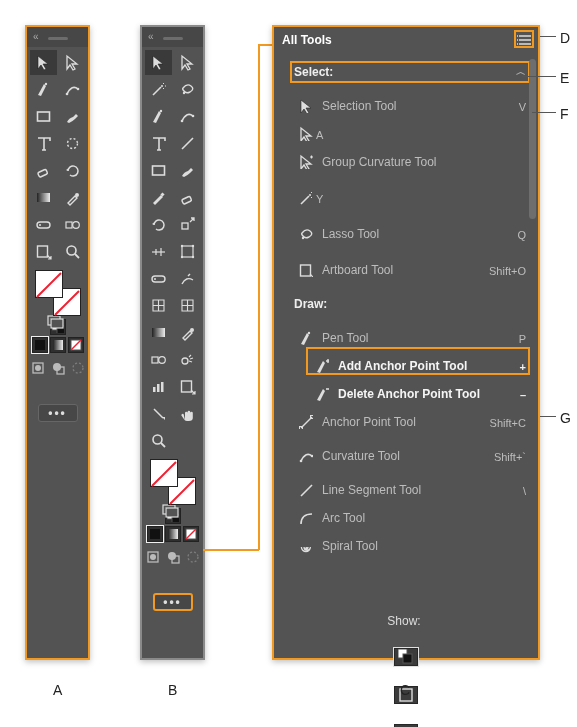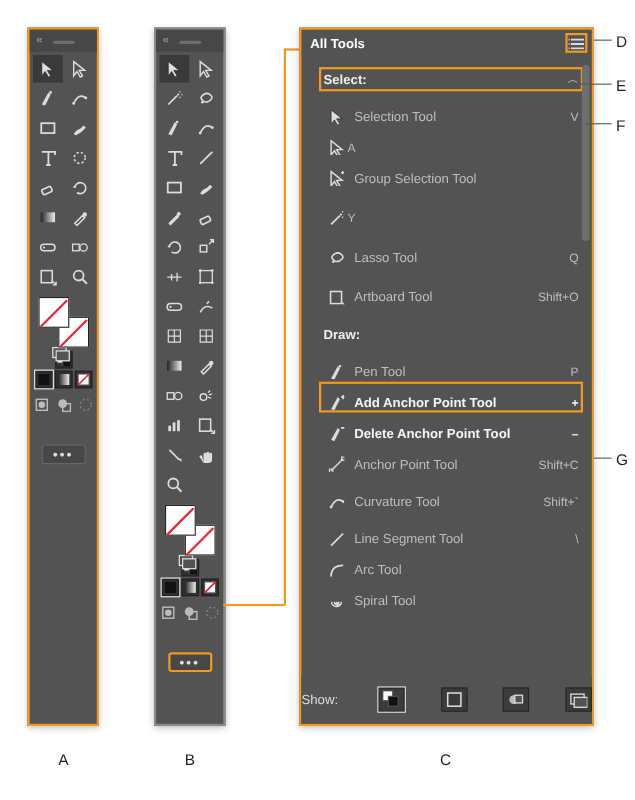--- a/index.html
+++ b/index.html
@@ -103,38 +103,39 @@
     display:flex; align-items:center; justify-content:space-between;
     color:#eee; font-weight:bold; font-size:12px; margin:8px 0 4px;
     border:2px solid transparent; padding:2px 2px;
   }
   .section-head.callE { border-color:#f29a1f; }
   .section-head .caret{ font-size:10px; color:#aaa;}
   .tool-row {
     display:flex; align-items:flex-end; height:28px;
     color:#bdbdbd; border:2px solid transparent; padding:0 2px;
   }
-  .tool-row.bright { color:#f5f5f5; font-weight:600; }
+  .tool-row.bright { color:#f5f5f5; font-weight:600;margin-left:16px; }
   .tool-row.callG { border-color:#f29a1f; }
   .tool-row .ic {
     width:22px; display:flex; justify-content:center; align-items:center;
   }
   .tool-row .ic svg{width:15px;height:15px;}
   .tool-row .lbl { flex:1 1 auto; padding-left:6px;}
   .tool-row .sc { font-size:11px; color:#bdbdbd;}
   .tool-row.bright .sc{ color:#f0f0f0;}
   .scrollbar {
     position:absolute; right:2px; top:6px; width:7px; height:160px;
     background:#6e6e6e; border-radius:4px;
   }
 
   #panelC .footer{
     position:absolute; left:0; right:0; bottom:0; height:44px;
-    display:flex; align-items:center; justify-content:space-between; gap:20px;
+    display:flex; align-items:center; justify-content:flex-start; gap:20px;
     background:#535353;
+    flex-direction:column;
   }
   #panelC .footer .showlbl{ color:#ddd; font-size:12px; margin-right:4px;}
   .show-b{
     width:24px;height:22px; background:#3b3b3b; border:1px solid #272727;
     display:flex;align-items:center;justify-content:center; color:#ddd;
   }
   .show-b.sel{ outline:1px solid #e0e0e0;}
   .show-b svg{width:16px;height:16px;}
 
   
@@ -711,21 +712,21 @@
           </svg>
         </span>
       <span class="sc">A</span>
     </div>
     <div class="tool-row">
       <span class="ic">
           <svg>
             <use href="#i-gsel"></use>
           </svg>
         </span>
-      <span class="lbl">Group Selection Tool</span>
+      <span class="lbl">Group Curvature Tool</span>
       <span class="sc"></span>
     </div>
     <div style="height:8px"></div>
     <div class="tool-row">
       <span class="ic">
           <svg>
             <use href="#i-wand"></use>
           </svg>
         </span>
       <span class="sc">Y</span>

